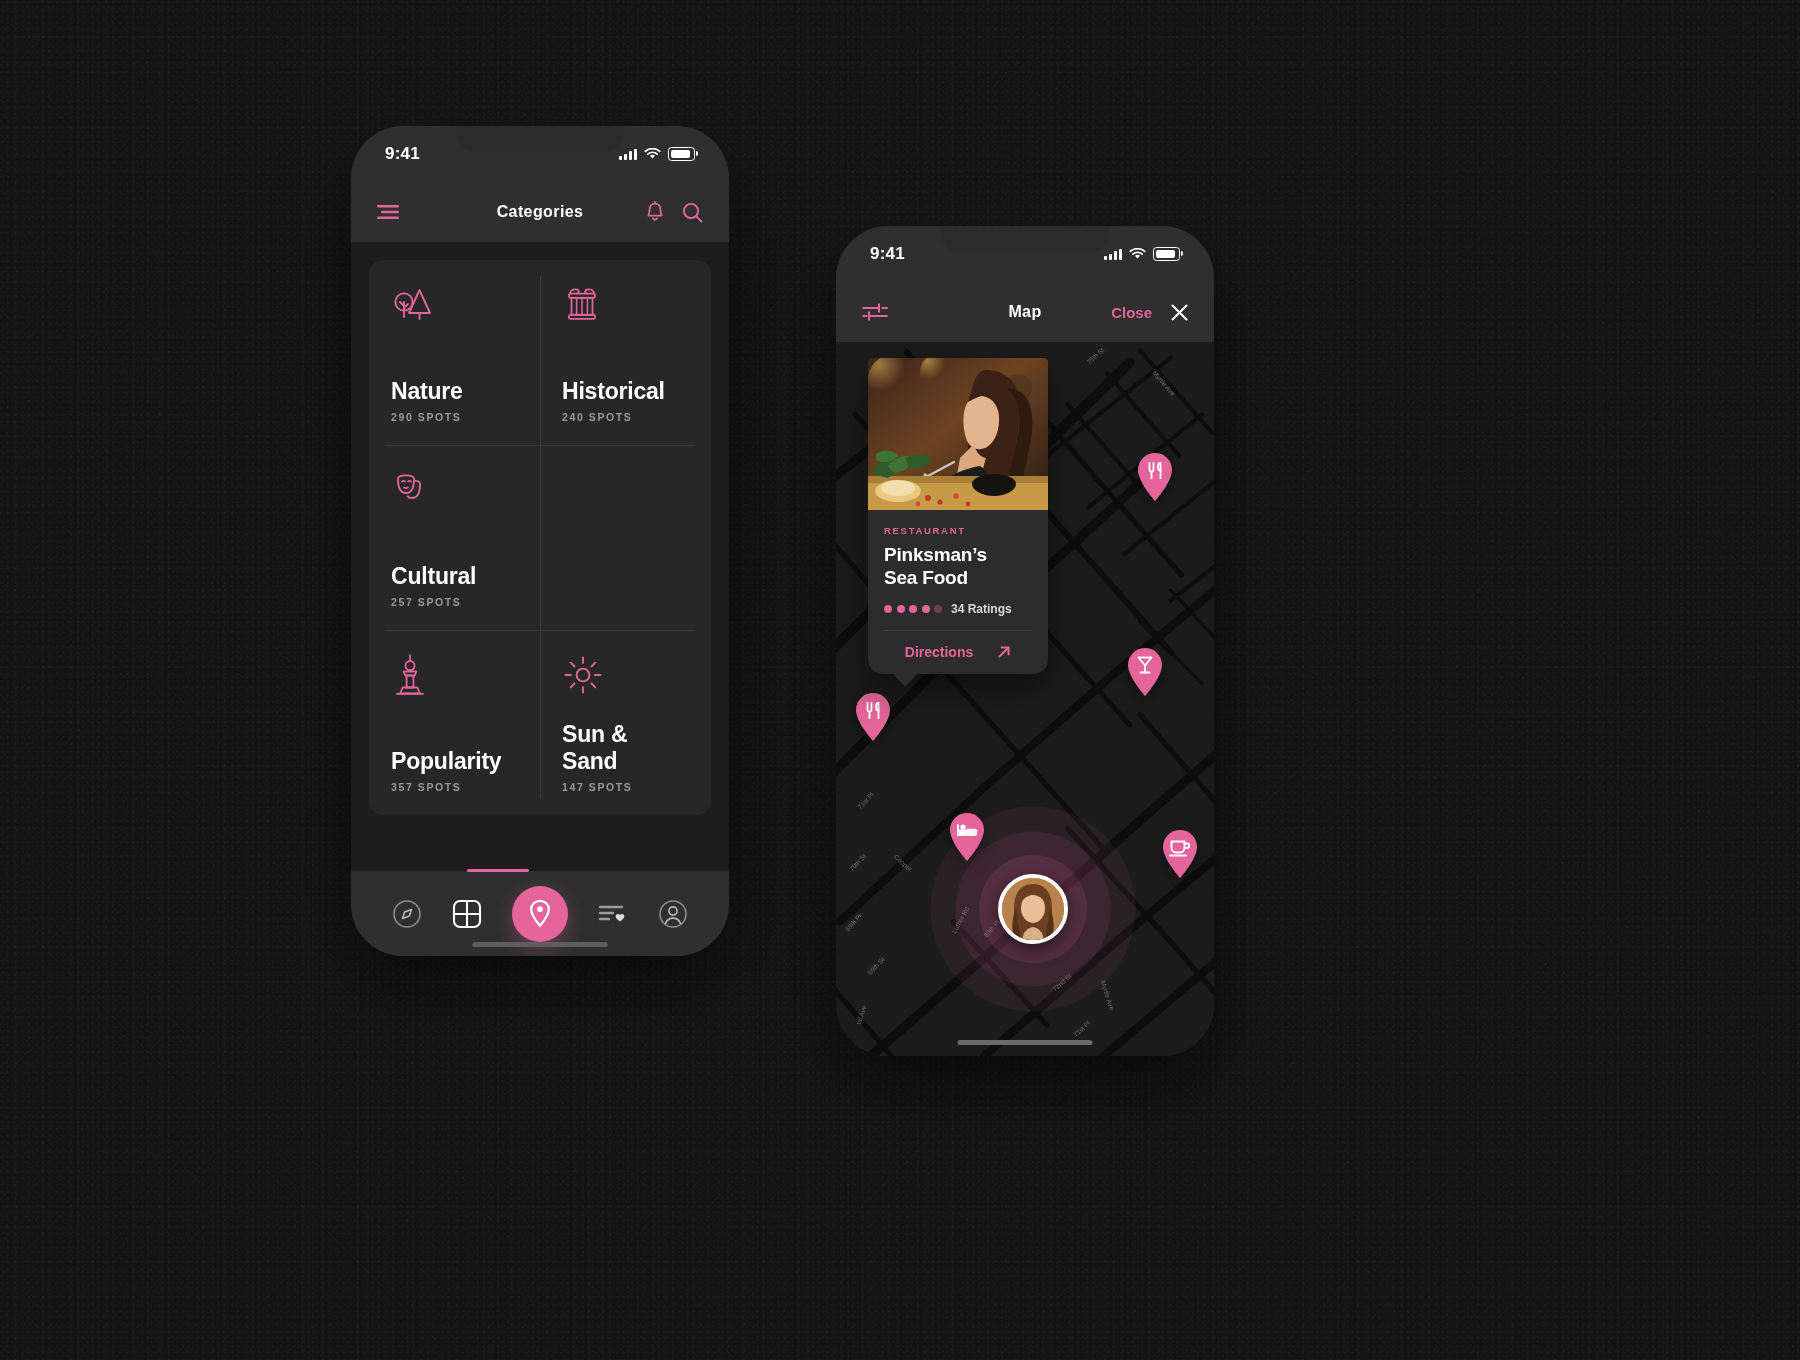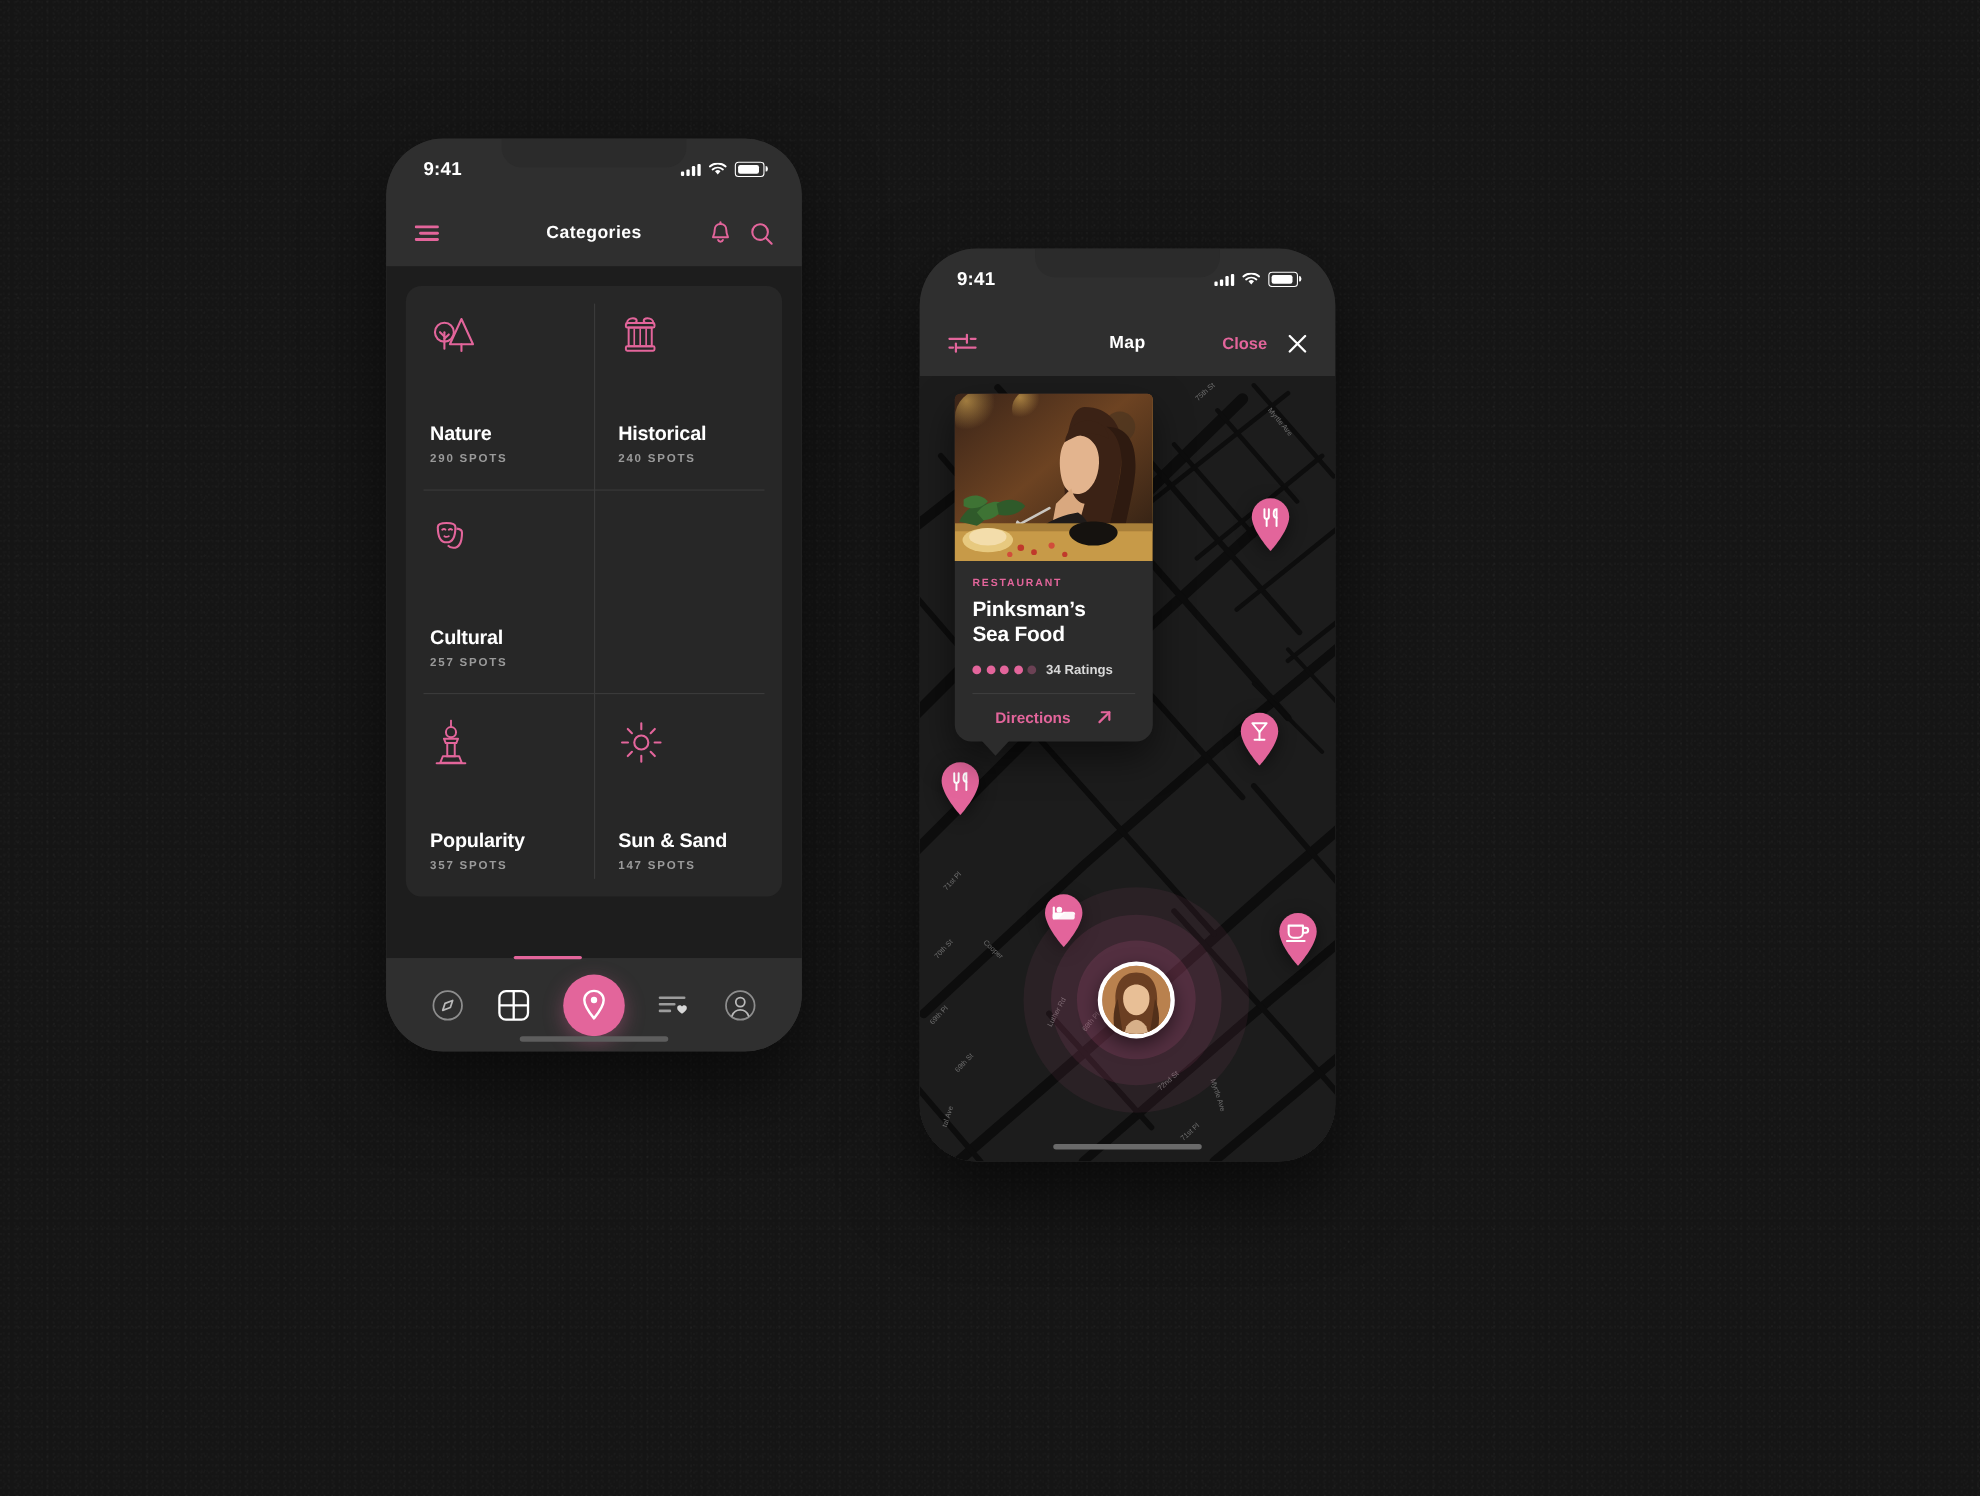--- a/index.html
+++ b/index.html
@@ -90,21 +90,21 @@
     position:relative;
   }
   .tile{
     position:relative;
     display:flex;flex-direction:column;justify-content:space-between;
     padding:24px 22px 22px 22px;
     box-sizing:border-box;
     cursor:pointer;
   }
   .tile .t-icon{height:52px;display:flex;align-items:flex-start;}
-  .tile .t-name{color:#fff;font-size:18px;font-weight:bold;letter-spacing:-.2px;margin-bottom:6px;}
+  .tile .t-name{color:#fff;font-size:23px;font-weight:bold;letter-spacing:-.2px;margin-bottom:6px;}
   .tile .t-spots{color:#9a9a9a;font-size:10.5px;font-weight:bold;letter-spacing:1.6px;}
   
   .sep-v{position:absolute;top:16px;bottom:16px;left:50%;width:1px;background:#3a3a3a;}
   .sep-h{position:absolute;left:16px;right:16px;height:1px;background:#3a3a3a;}
 
   .tile-active{
     position:absolute;
     left:50%;top:25.6%;
     width:50%;height:41.5%;
     background:#e3659b;

